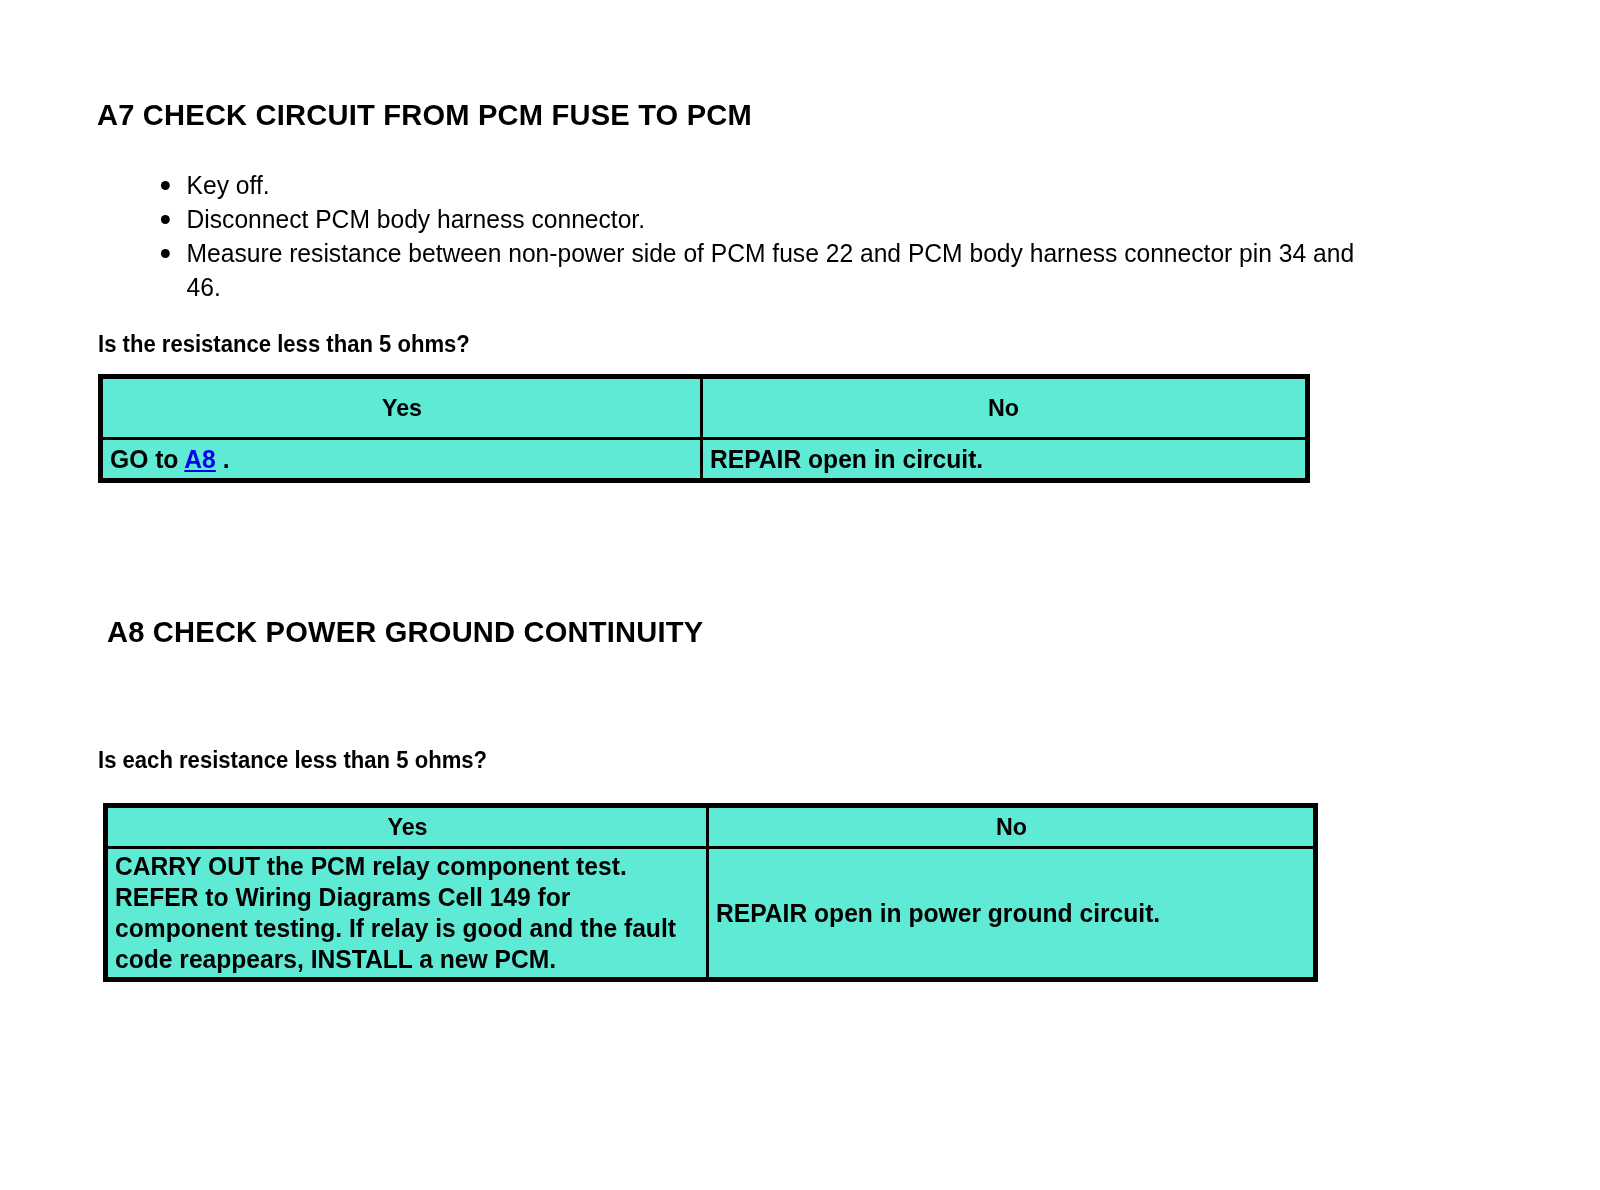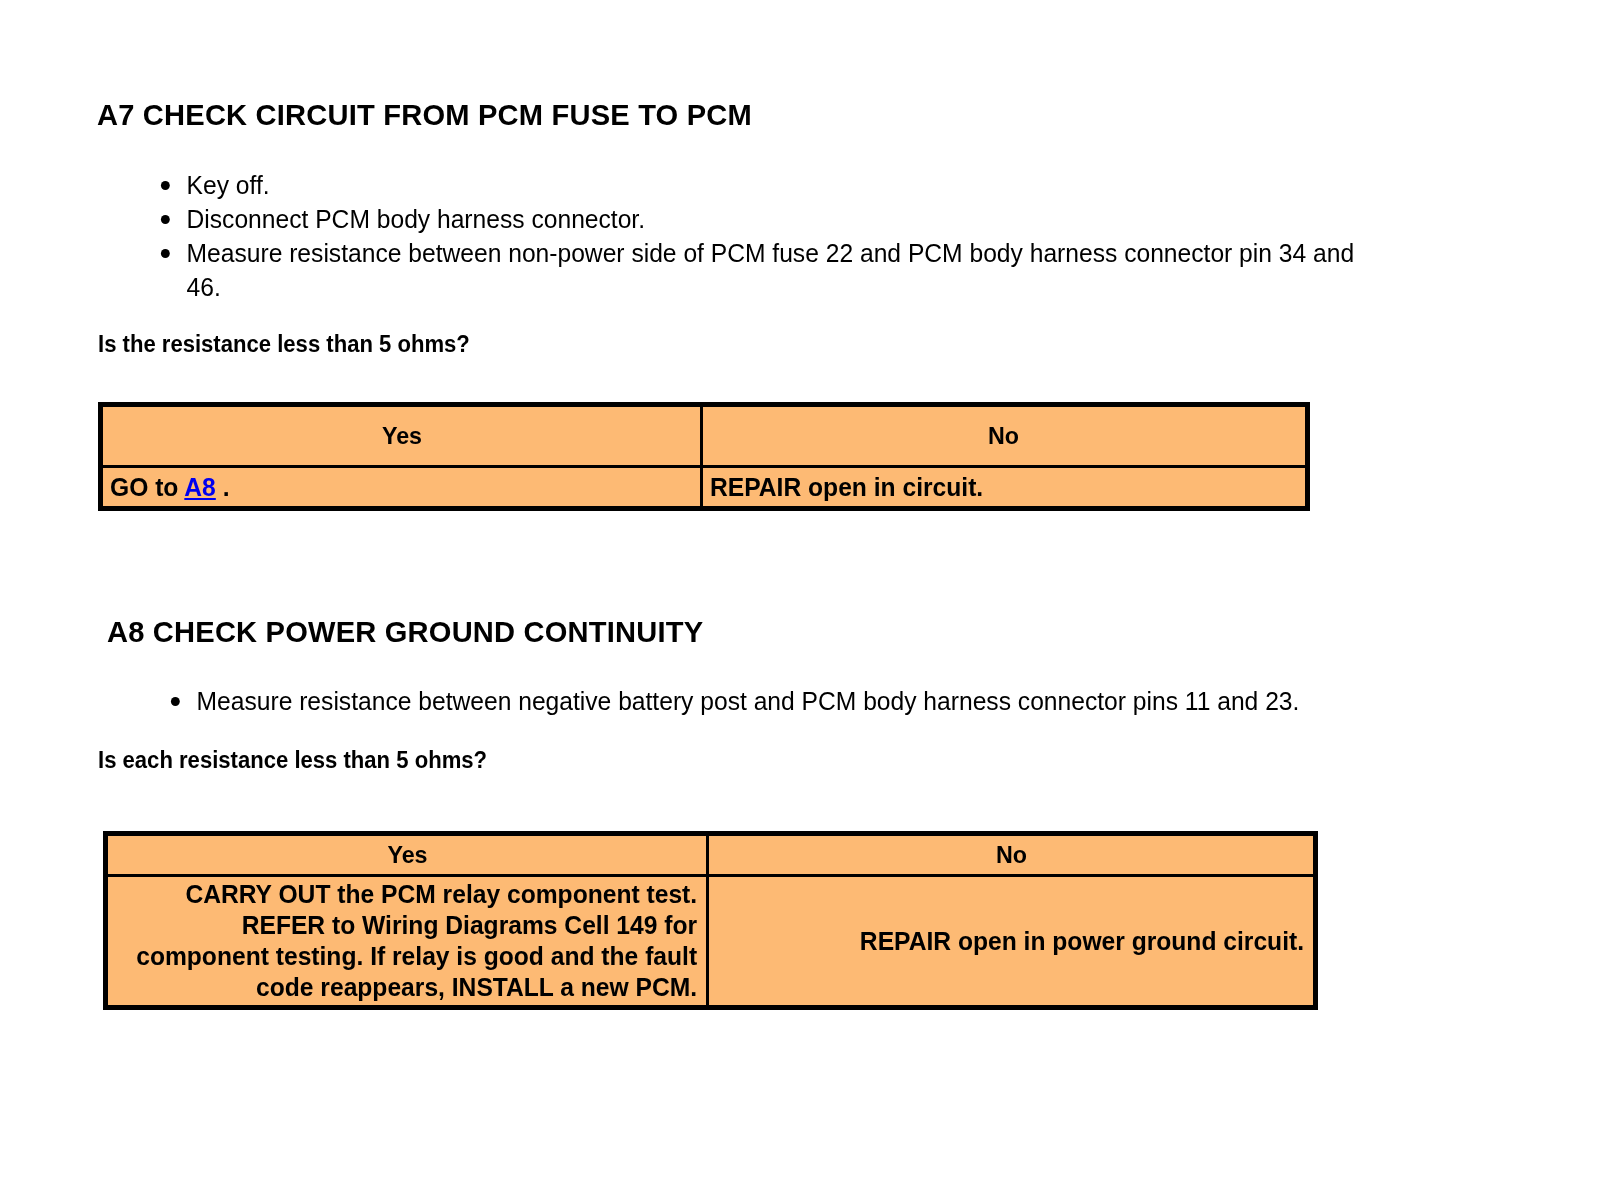--- a/index.html
+++ b/index.html
@@ -75,22 +75,21 @@
     white-space: nowrap;
   }
   #question-a7 { left: 98px; top: 331px; }
   #question-a8 { left: 98px; top: 747px; }
 
   
   .decision-table {
     position: absolute;
     border-collapse: collapse;
     table-layout: fixed;
-    background: #fdba74;
-    margin-top: 28px;
+    background: #5eead4;
   }
   .decision-table, 
   .decision-table td, 
   .decision-table th {
     border: 3px solid #000;
   }
   .decision-table {
     border-width: 5px;
   }
   .decision-table th {
@@ -119,21 +118,21 @@
   #table-a7 .col-yes { width: 600px; }
   #table-a7 .col-no  { width: 605px; }
   #table-a7 .hdr-row { height: 62px; }
   #table-a7 .body-row { height: 42px; }
 
   #table-a8 { left: 103px; top: 803px; width: 1215px; }
   #table-a8 .col-yes { width: 602px; }
   #table-a8 .col-no  { width: 608px; }
   #table-a8 .hdr-row { height: 42px; }
   #table-a8 .body-row { height: 118px; }
-  #table-a8 td { vertical-align: middle; text-align: right; }
+  #table-a8 td { vertical-align: middle; }
   #table-a8 .cell-multiline {
     line-height: 31px;
     font-size: 25px;
   }
 
   .link-ref {
     text-decoration: underline;
   }
 </style>
 </head>
@@ -178,26 +177,20 @@
         </td>
         <td>
           <span class="cell-text">REPAIR open in circuit.</span>
         </td>
       </tr>
     </tbody>
   </table>
 
   <h1 class="section-heading" id="heading-a8">A8 CHECK POWER GROUND CONTINUITY</h1>
 
-  <ul class="bullet-list" id="list-a8">
-    <li class="bullet-item">
-      <span class="dot"></span>
-      <span>Measure resistance between negative battery post and PCM body harness connector pins 11 and 23.</span>
-    </li>
-  </ul>
 
   <div class="question" id="question-a8">Is each resistance less than 5 ohms?</div>
 
   <table class="decision-table" id="table-a8">
     <colgroup>
       <col class="col-yes">
       <col class="col-no">
     </colgroup>
     <thead>
       <tr class="hdr-row">

